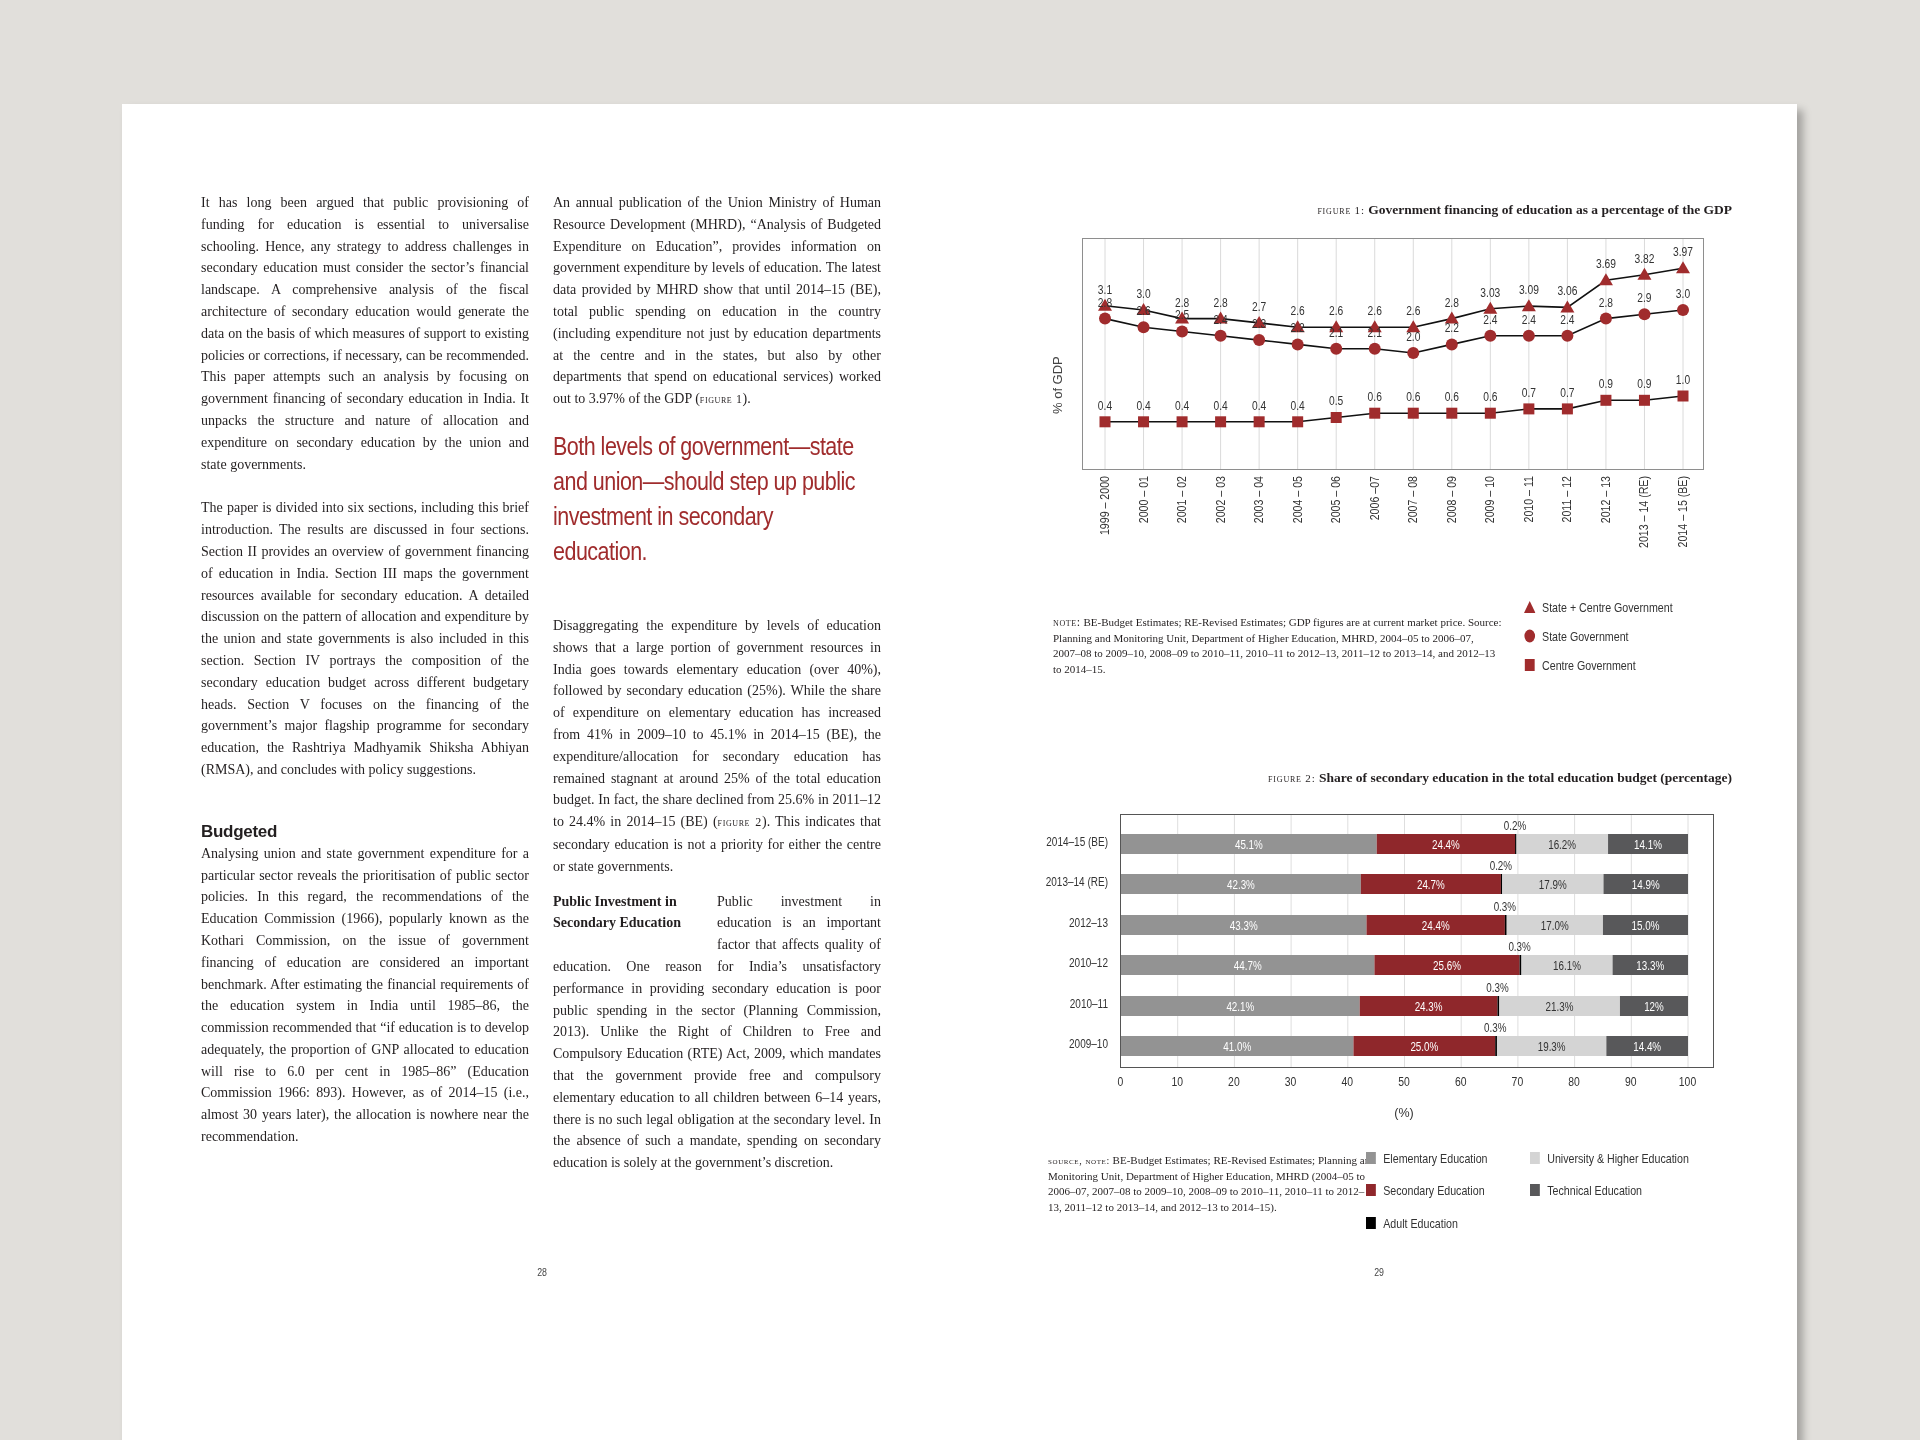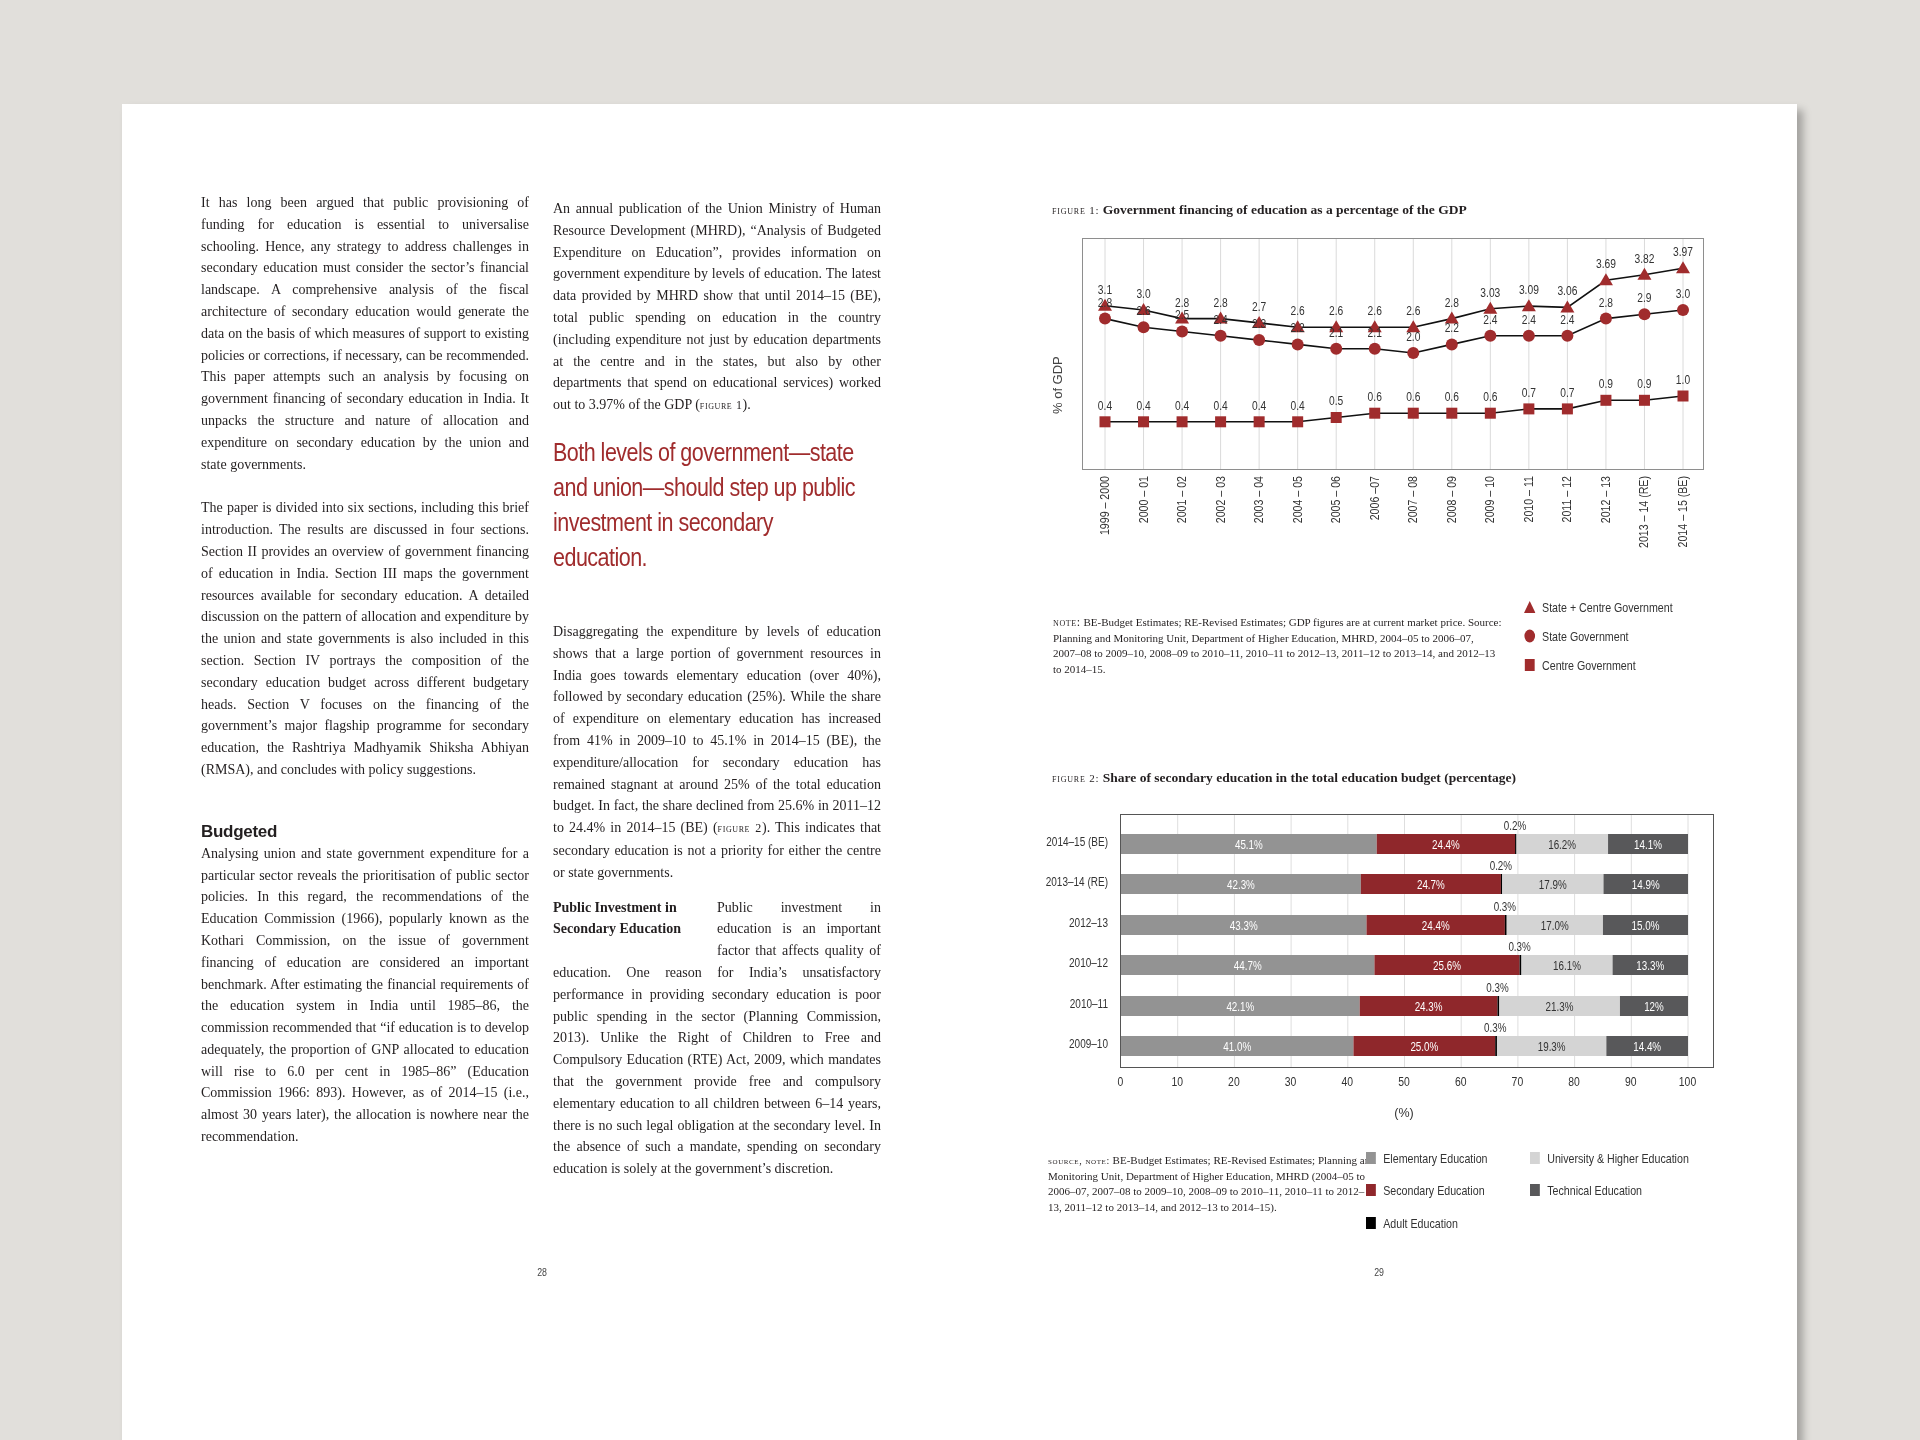--- a/index.html
+++ b/index.html
@@ -1,29 +1,29 @@
 <!DOCTYPE html>
 <html><head>
 <meta charset="utf-8">
 <style>
   html, body { margin:0; padding:0; }
   body { width:1920px; height:1440px; background:#e1dfdb; position:relative; overflow:hidden; font-family:"Liberation Serif", serif; color:#231f20; }
   .spread { position:absolute; left:122px; top:104px; width:1675px; height:1387px; background:#ffffff; box-shadow: 6px 6px 8px rgba(0,0,0,0.28); }
   .col { position:absolute; font-size:14px; line-height:21.8px; text-align:justify; hyphens:auto; }
   .col p { margin:0 0 0 0; }
   .col1 { left:79px; top:88px; width:328px; }
-  .col2 { left:431px; top:88px; width:328px;margin-top:6px; }
+  .col2 { left:431px; top:88px; width:328px; }
   .gap { height:20px; }
   .results-h { font-family:"Liberation Sans", sans-serif; font-weight:bold; font-size:17px; margin:0; line-height:22px; letter-spacing:-0.3px; }
   .sidehead-wrap { position:relative; }
   .sidehead { float:left; width:178px; font-weight:bold; font-size:14px; line-height:21.8px; text-align:left; margin-right:0; height:65px; }
   .pull { color:#a02c2d; font-family:"Liberation Sans", sans-serif; font-size:25px; line-height:35px; letter-spacing:-0.6px; transform:scaleX(0.86); transform-origin:left top; width:360px; text-align:left; margin:18px 0 0 0; }
   .page-num { position:absolute; font-family:"Liberation Sans", sans-serif; font-size:11px; color:#444; transform:scaleX(0.8); }
   .sc { font-variant:small-caps; letter-spacing:0.6px; font-size:12px; }
-  .fig-title { position:absolute; font-size:13.5px; font-weight:bold; text-align:left; }
+  .fig-title { position:absolute; font-size:13.5px; font-weight:bold; text-align:right; }
   .fig-title .lbl { font-weight:normal; font-variant:small-caps; letter-spacing:0.8px; font-size:11px; }
   .chart1 { position:absolute; left:960px; top:134px; width:620px; height:230px; border:1.5px solid #8e8e8e; background:#fff; }
   svg text { font-family:"Liberation Sans", sans-serif; }
   .note { position:absolute; font-size:11px; line-height:15.5px; color:#231f20; }
   .legend { position:absolute; font-family:"Liberation Sans", sans-serif; font-size:13px; color:#333; }
   .legend .item { position:absolute; white-space:nowrap; transform:scaleX(0.82); transform-origin:left center; }
   .sw { display:inline-block; width:12px; height:12px; vertical-align:-1px; margin-right:9px; }
   .chart2 { position:absolute; left:998px; top:710px; width:592px; height:252px; border:1.5px solid #555; border-left:1.5px solid #555; background:#fff; }
   .bar-label { position:absolute; font-family:"Liberation Sans", sans-serif; font-size:12.5px; color:#333; text-align:right; width:110px; transform:scaleX(0.8); transform-origin:right center; }
 </style>

